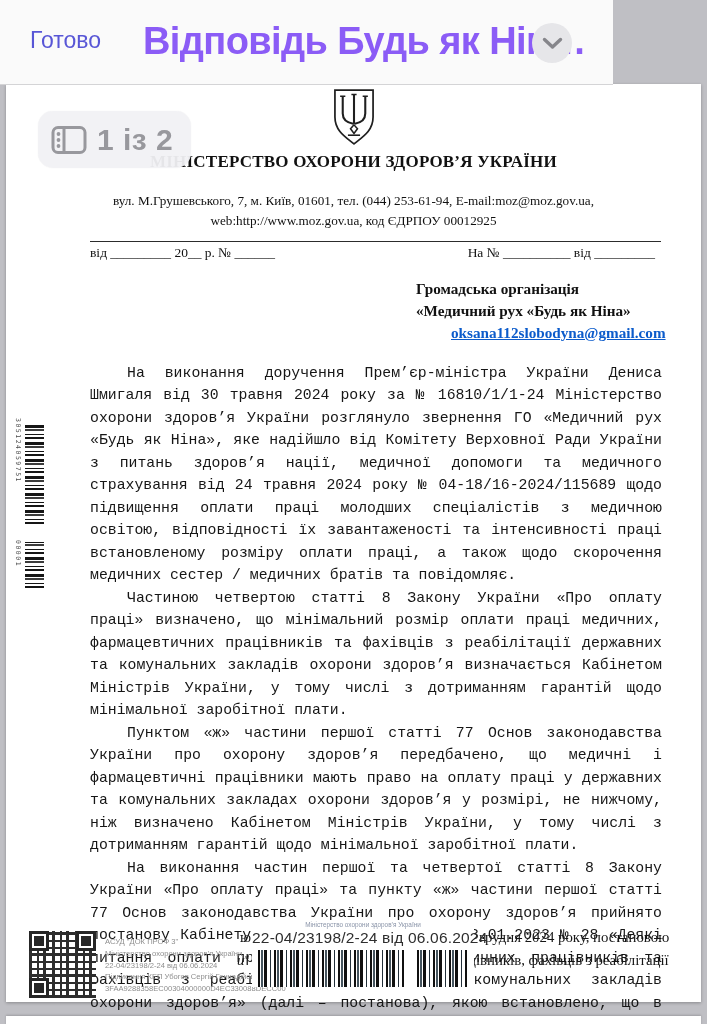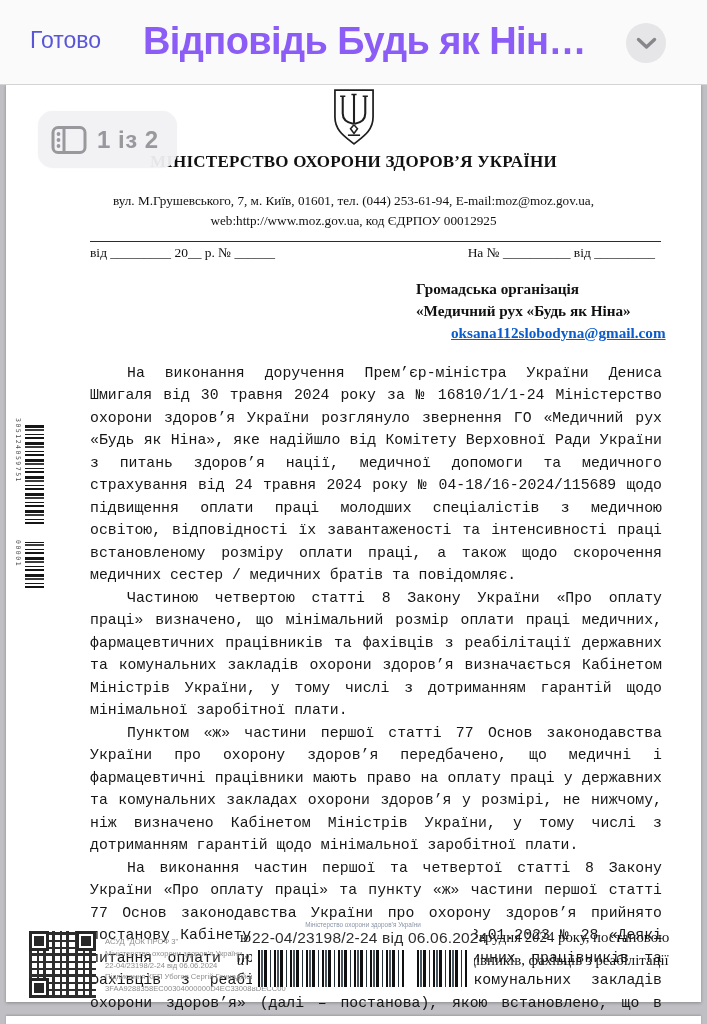--- a/index.html
+++ b/index.html
@@ -2,37 +2,37 @@
 <html><head>
 <meta charset="utf-8">
 <style>
   html,body{margin:0;padding:0;}
   body{
     width:707px;height:1024px;overflow:hidden;position:relative;
     background:#bfbfc4;font-family:"Liberation Sans",sans-serif;
     -webkit-font-smoothing:antialiased;
   }
   
-  .toolbar{position:absolute;top:0;left:0;width:707px;height:84px;background:#fafafa;
+  .toolbar{position:absolute;top:0;left:0;width:613px;height:84px;background:#fafafa;
     border-bottom:1px solid #d4d4d6;z-index:40;}
   .done-btn{position:absolute;left:30px;top:27px;font-size:23px;color:#5856d6;cursor:pointer;}
   .doc-title{position:absolute;left:143px;top:20px;font-size:38px;font-weight:700;color:#8b5cf6;
     letter-spacing:-0.6px;white-space:nowrap;}
   .chev-btn{position:absolute;right:41px;top:23px;width:40px;height:40px;border-radius:50%;
     background:#e6e6e9;display:flex;align-items:center;justify-content:center;cursor:pointer;}
   
   .page1{position:absolute;left:6px;top:84px;width:695px;height:918px;background:#ffffff;
     box-shadow:0 1px 3px rgba(0,0,0,.28);z-index:1;}
   .page2{position:absolute;left:6px;top:1016px;width:695px;height:10px;background:#ffffff;
     box-shadow:0 -1px 2px rgba(0,0,0,.18);z-index:1;}
   
   .pill{position:absolute;left:38px;top:111px;height:57px;padding:0 18px 0 13px;border-radius:15px;
     background:rgba(241,241,244,0.95);z-index:30;display:flex;align-items:center;gap:10px;
     box-shadow:0 0 1px rgba(0,0,0,.1);}
-  .pill-label{font-size:24px;font-weight:700;color:#98989d;letter-spacing:0.5px;}
+  .pill-label{font-size:30px;font-weight:700;color:#98989d;letter-spacing:0.5px;}
   
   .letter{position:absolute;left:0;top:0;width:695px;font-family:"Liberation Serif",serif;color:#1a1a1a;}
   .emblem-wrap{text-align:center;padding-top:3px;height:62px;}
   .ministry{margin-top:3px;text-align:center;font-size:17px;font-weight:700;letter-spacing:0.2px;color:#111;}
   .addr{margin-top:19px;text-align:center;font-size:13.2px;line-height:1.5;color:#111;}
   .rule{margin:10px 40px 0 84px;border-bottom:1.6px solid #2c2c2c;}
   .form-row{display:flex;justify-content:space-between;margin:3px 46px 0 84px;font-size:13.5px;color:#111;}
   .recipient{margin:17px 0 0 410px;font-size:15.2px;font-weight:700;line-height:1.45;color:#111;}
   .email{color:#0b5bcb;text-decoration:underline;font-weight:700;cursor:pointer;margin-left:35px;}
   .bodytext{margin:18px 42px 0 84px;width:572px;}

